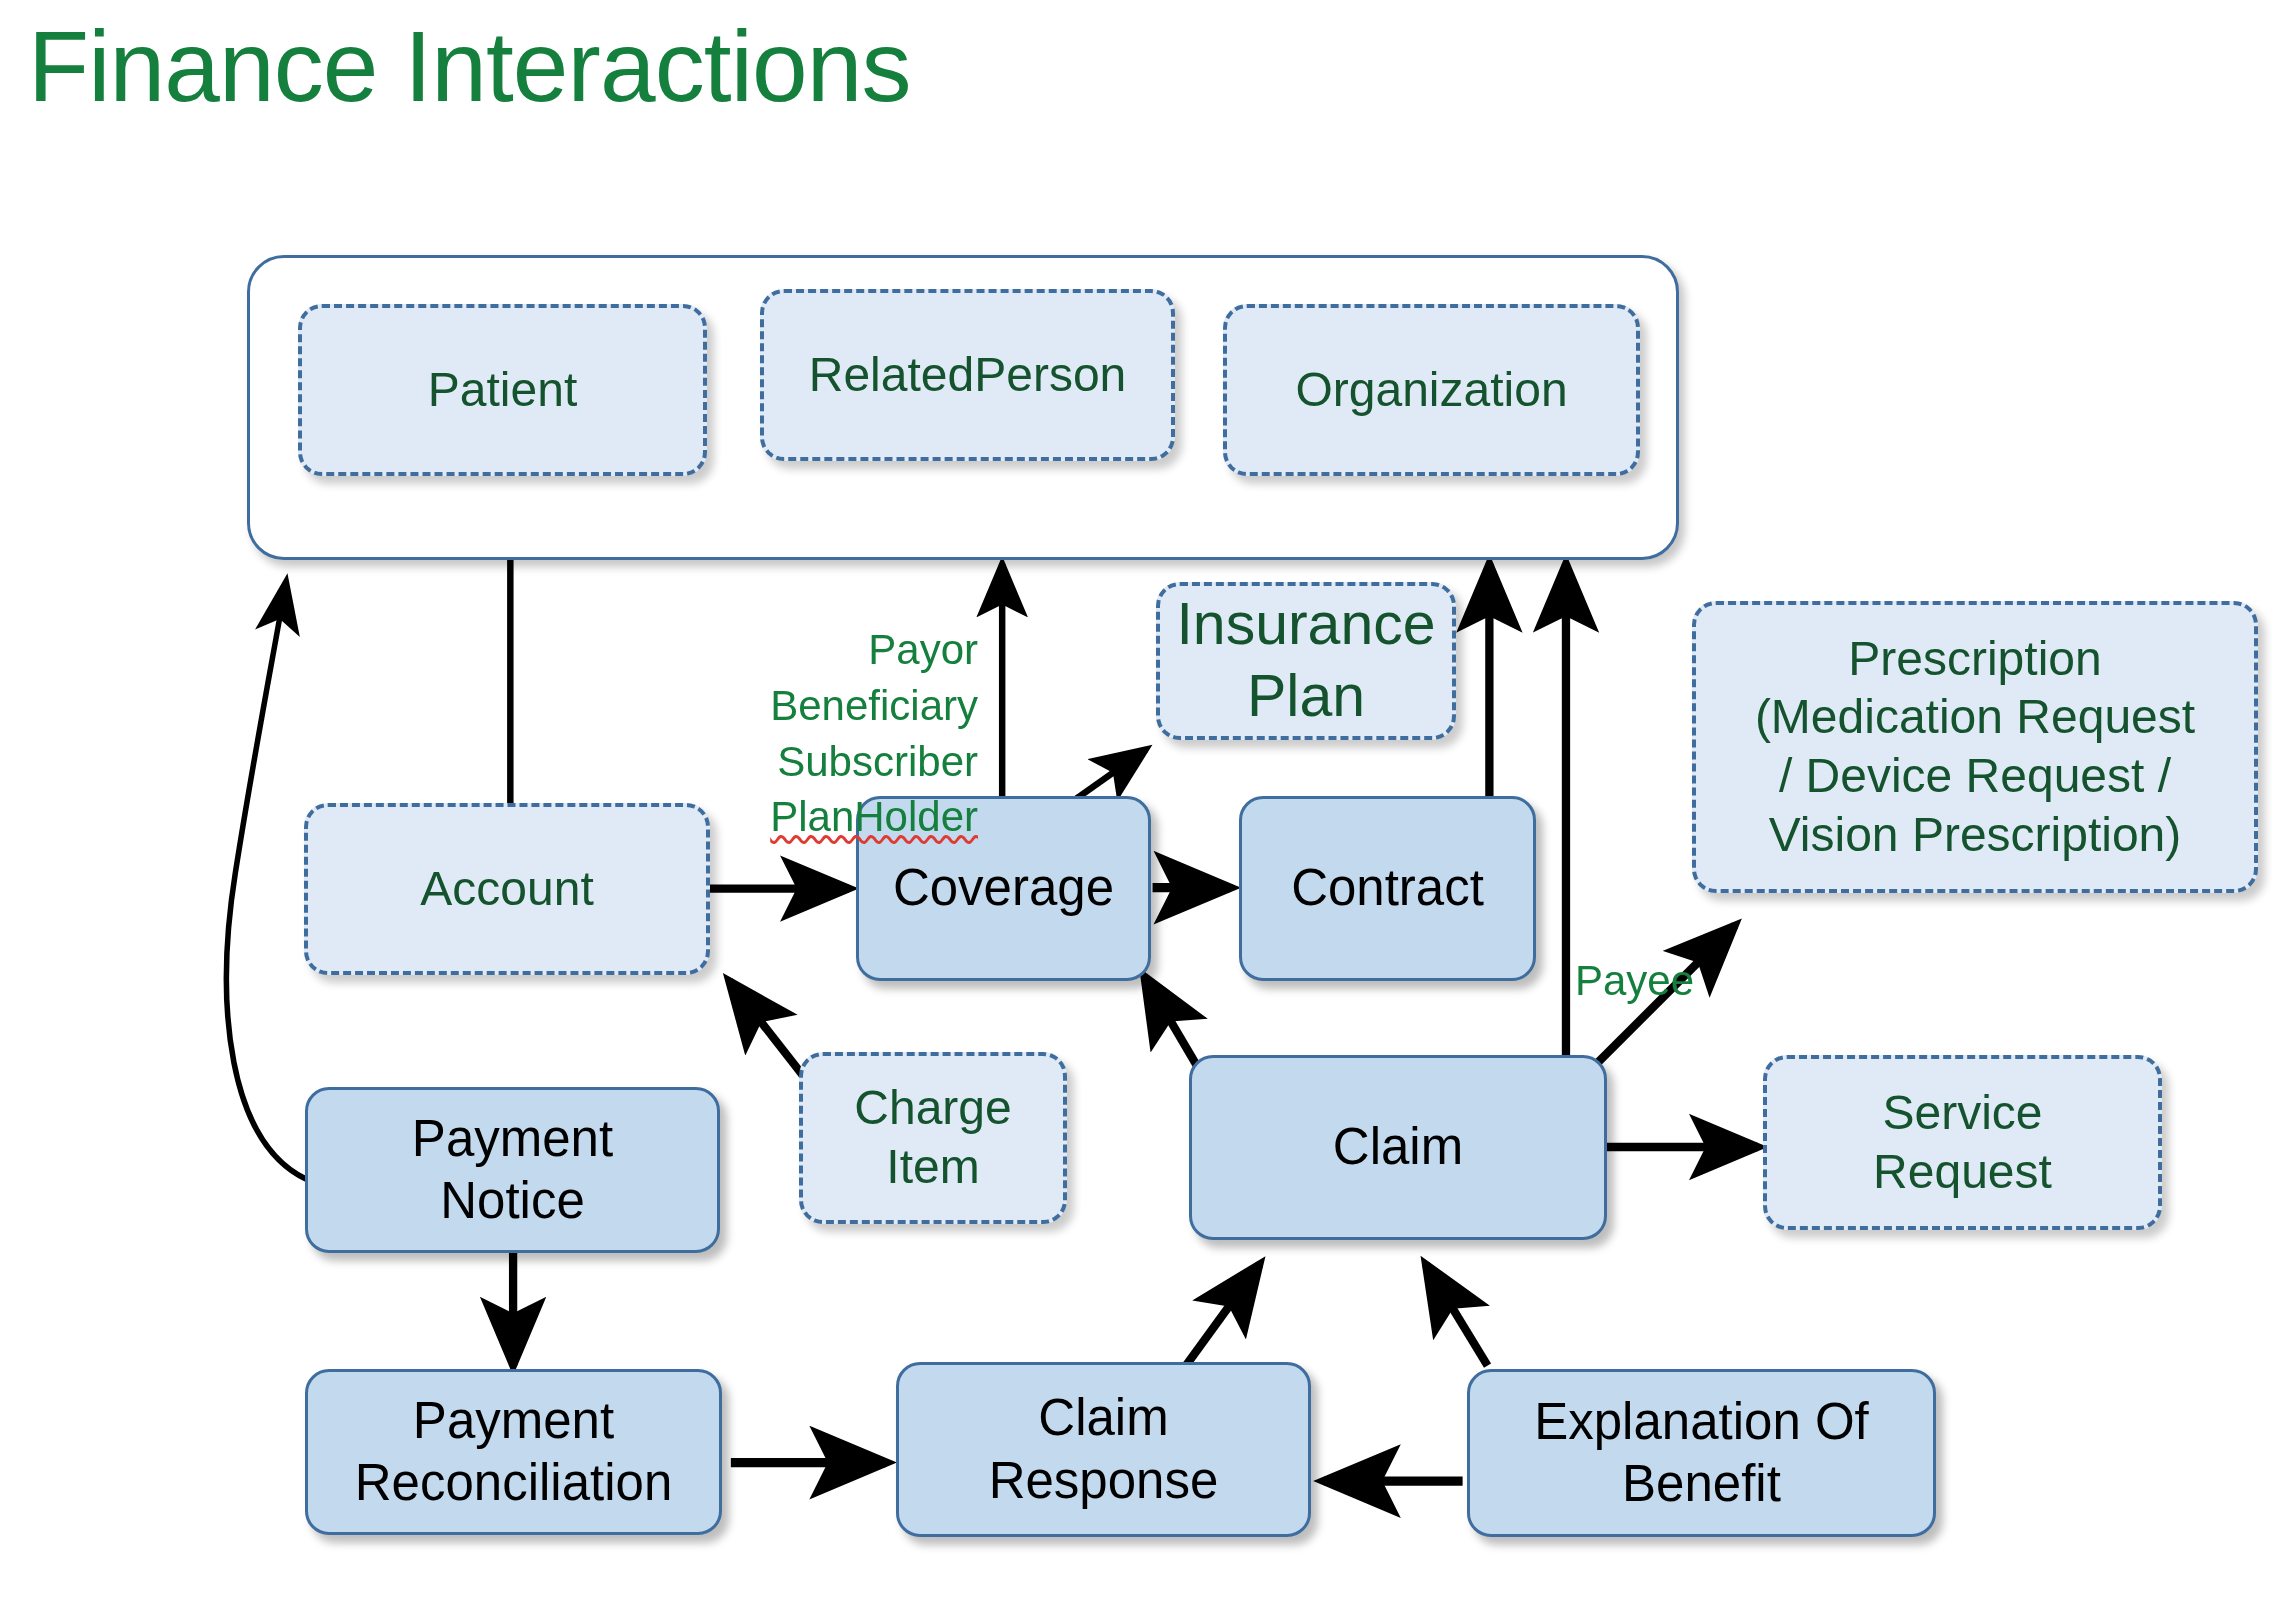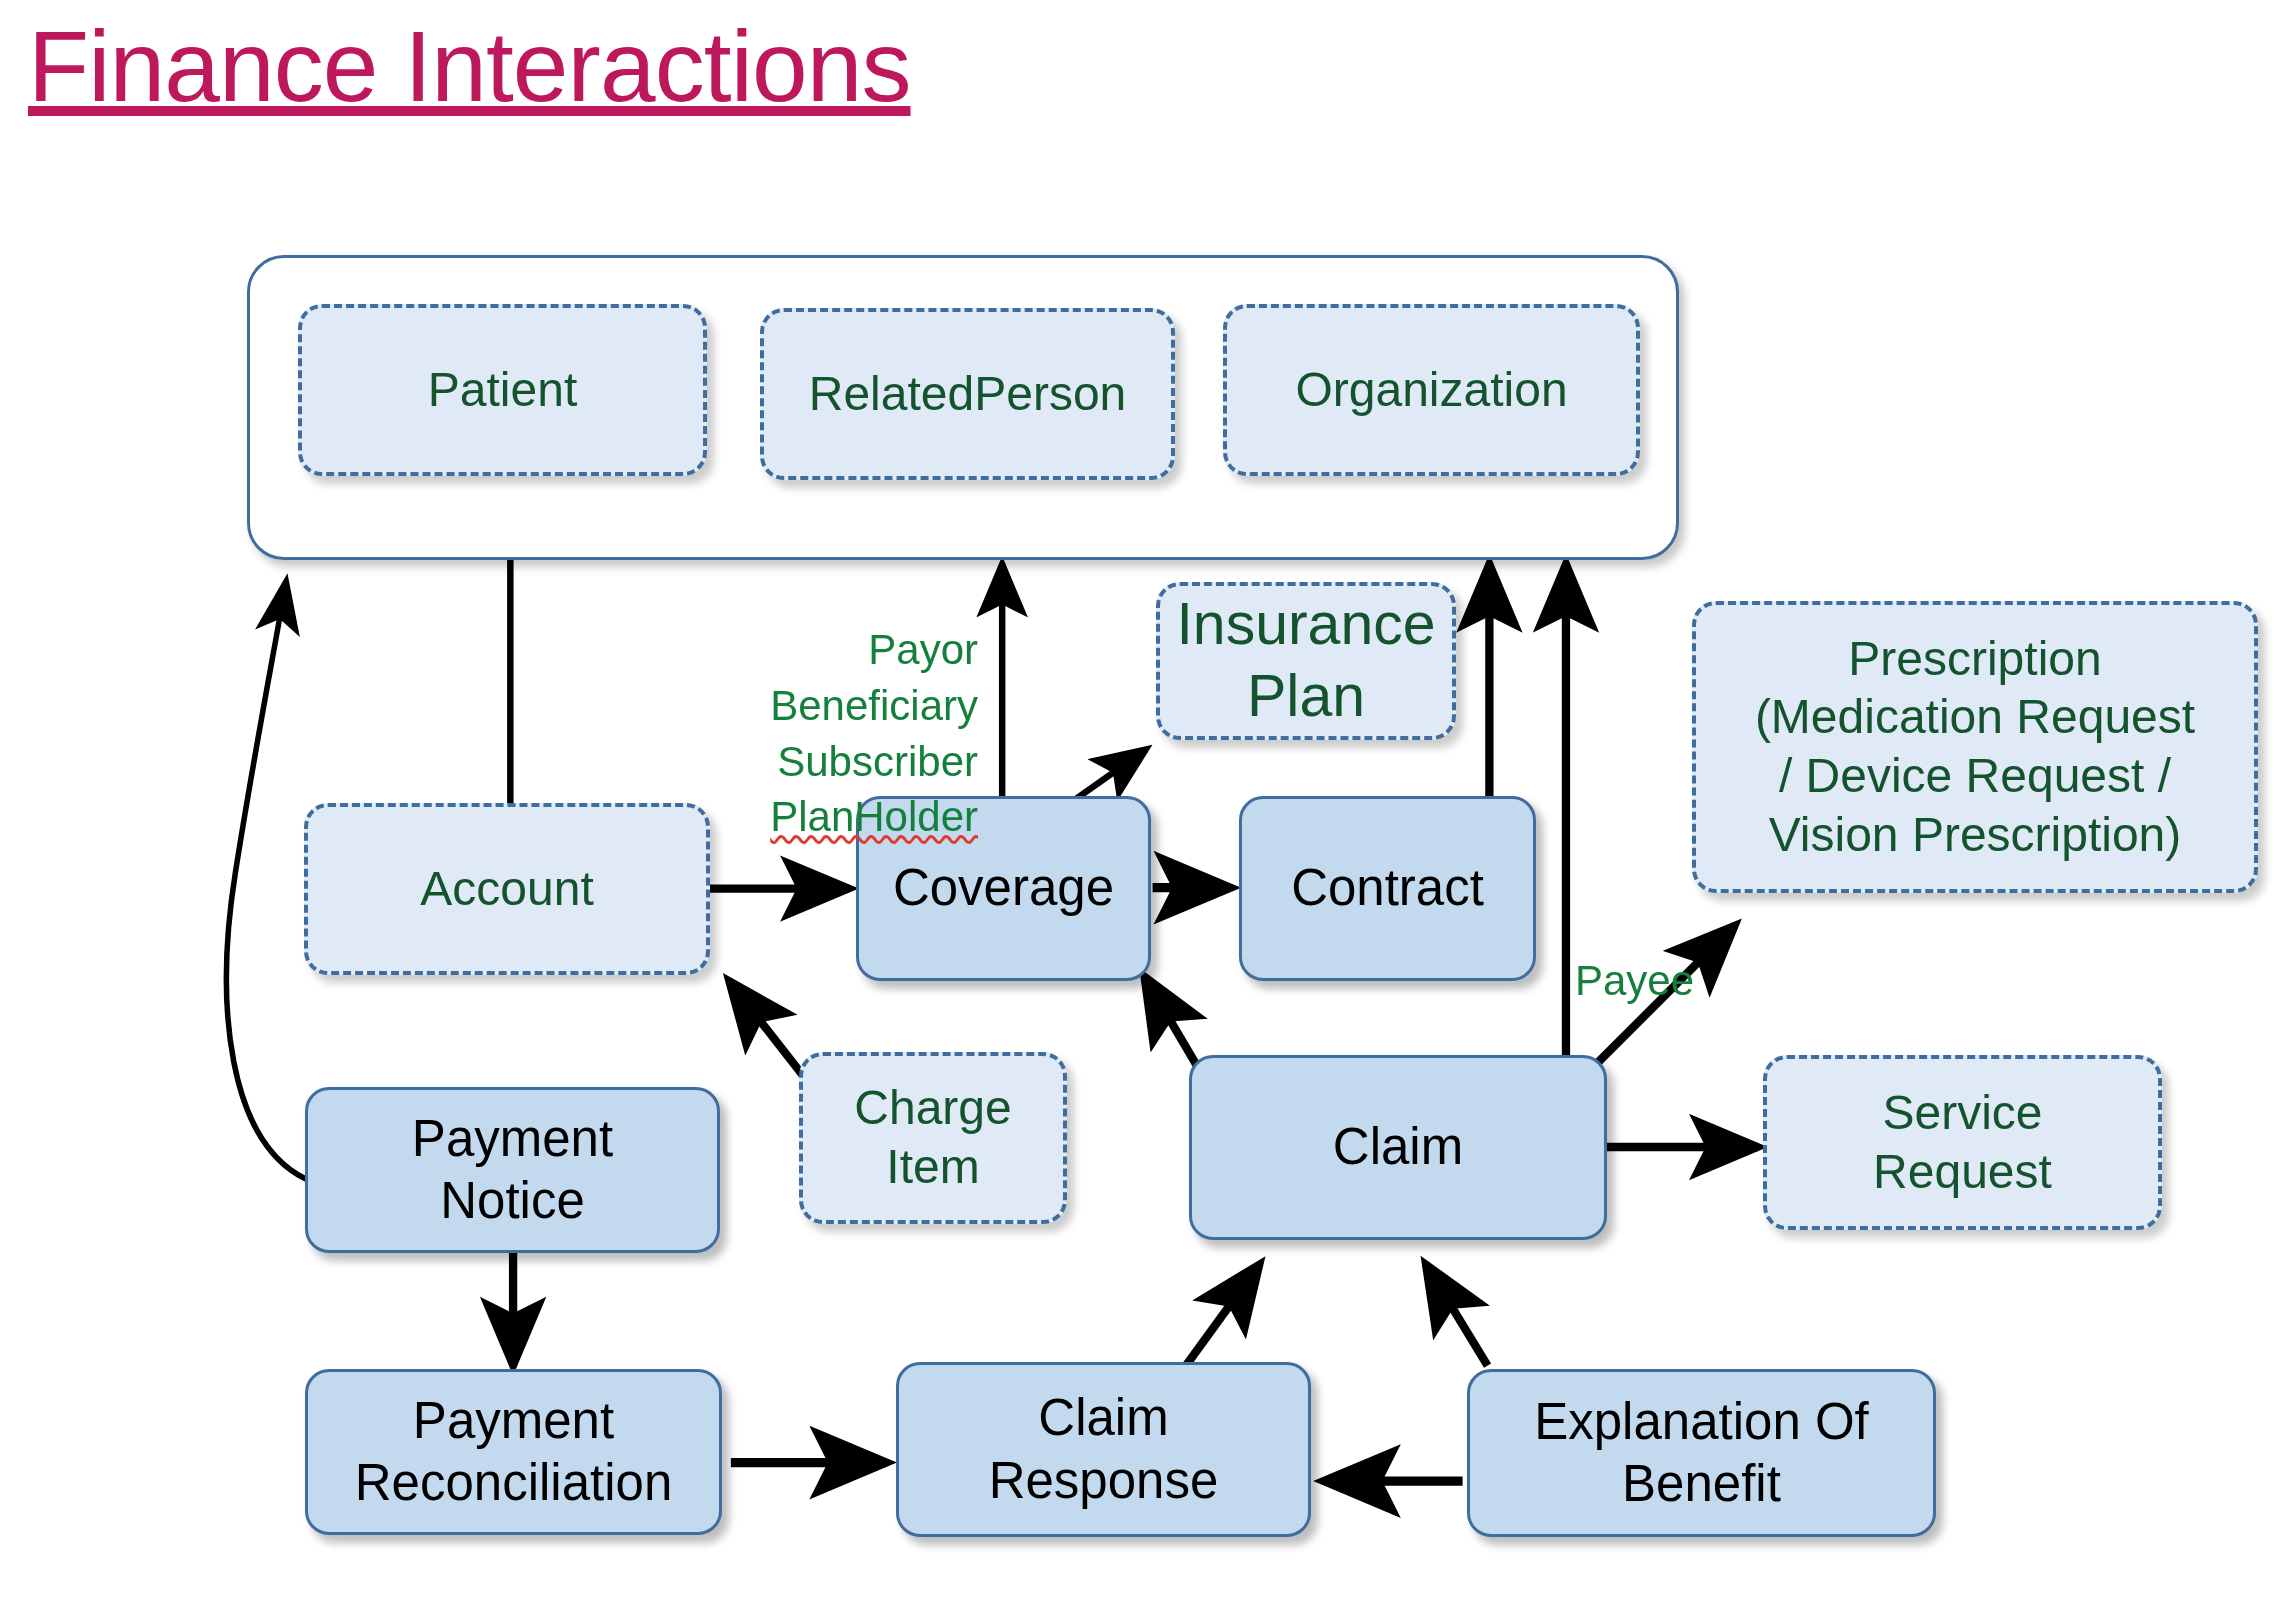--- a/index.html
+++ b/index.html
@@ -7,23 +7,22 @@
     width:2295px;height:1601px;overflow:hidden;
     font-family:"Liberation Sans","DejaVu Sans",sans-serif;
     position:relative;
   }
   #stage{position:absolute;left:0;top:0;width:2295px;height:1601px;}
 
   
   .title{
     position:absolute;left:28px;top:11px;
     font-size:100px;line-height:1.1;
-    color:#be185d;font-weight:400;letter-spacing:-0.9px;
+    color:#15803d;font-weight:400;letter-spacing:-0.9px;
     white-space:nowrap;
-    text-decoration:underline;
   }
 
   
   .node{
     position:absolute;
     box-sizing:border-box;
     display:flex;align-items:center;justify-content:center;
     text-align:center;
     border-radius:24px;
     line-height:1.22;
@@ -127,21 +126,21 @@
       <line x1="1585" y1="1605" x2="1435" y2="1605" stroke-width="10" marker-end="url(#ah)"></line>
     </g>
   </svg>
 
   <div class="group-box" style="left:247px;top:255px;width:1432px;height:305px;"></div>
 
   <div class="node dashed" style="left:298px;top:304px;width:409px;height:172px;font-size:48px;">
     <span>Patient</span>
   </div>
 
-  <div class="node dashed" style="left:760px;top:308px;width:415px;height:172px;font-size:48px;">
+  <div class="node dashed" style="left:760px;top:289px;width:415px;height:172px;font-size:48px;">
     <span>RelatedPerson</span>
   </div>
 
   <div class="node dashed" style="left:1223px;top:304px;width:417px;height:172px;font-size:48px;">
     <span>Organization</span>
   </div>
 
   <div class="node dashed" style="left:1156px;top:582px;width:300px;height:158px;font-size:59px;">
     <span>Insurance<br>Plan</span>
   </div>

